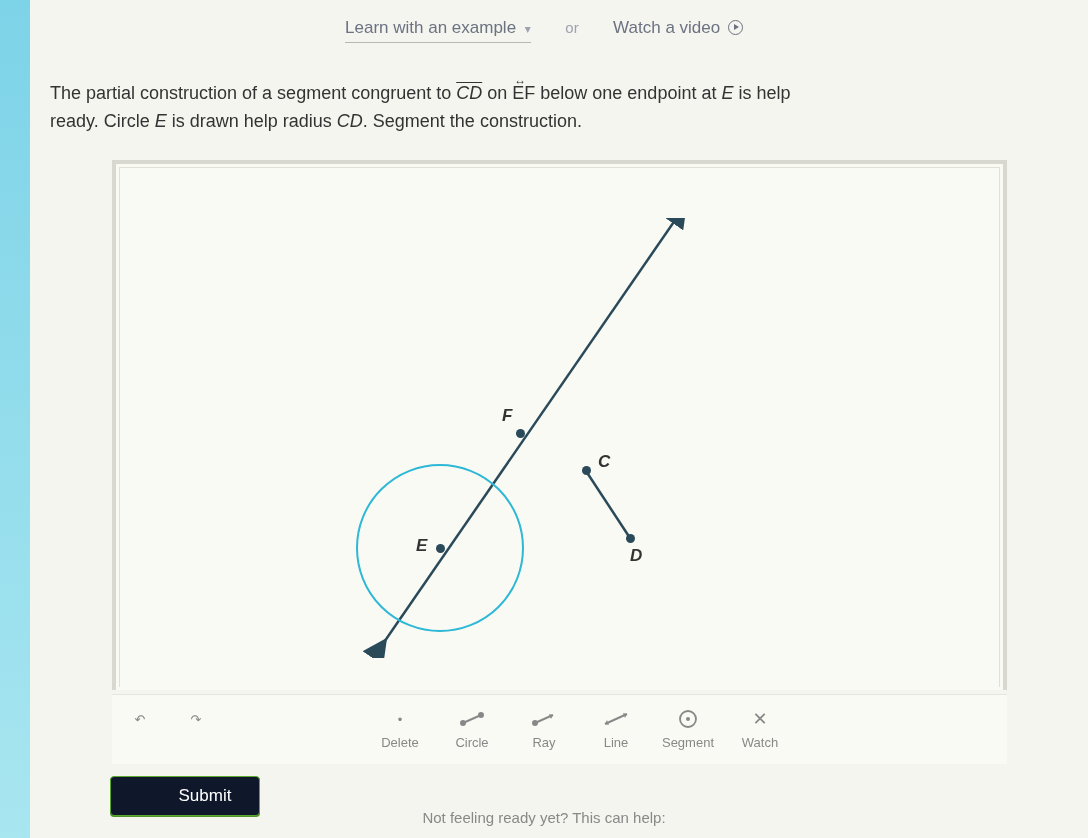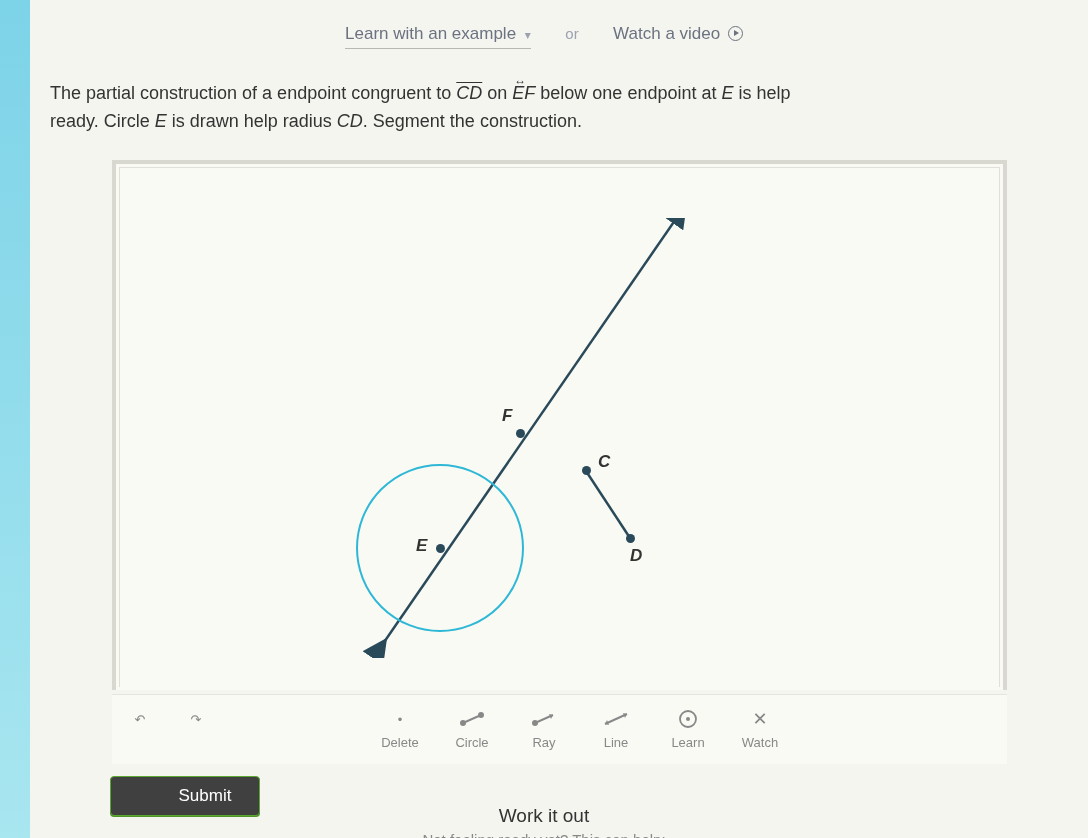--- a/index.html
+++ b/index.html
@@ -15,21 +15,20 @@
   position: absolute;
   left: 0; top: 0;
   width: 30px; height: 100%;
   background: linear-gradient(180deg, #7dd3e8 0%, #a8e6f0 100%);
 }
 .top-links {
   position: absolute;
   top: 18px;
   left: 0; right: 0;
   text-align: center;
-  margin-top: 6px;
 }
 .top-links .learn {
   color: #6b7280;
   font-size: 17px;
   border-bottom: 1px solid #b8b8b0;
   padding-bottom: 4px;
   display: inline-block;
   cursor: pointer;
 }
 .top-links .learn .chev { font-size: 12px; margin-left: 4px; color: #9ca3af;}
@@ -55,21 +54,21 @@
 .question {
   position: absolute;
   top: 80px;
   left: 50px;
   right: 40px;
   color: #333;
   font-size: 18px;
   line-height: 1.55;
 }
 .overline { text-decoration: overline; font-style: italic; }
-.doublearrow { position: relative; font-style: italic; }
+.doublearrow { position: relative; }
 .doublearrow::before { content:"↔"; position:absolute; top:-12px; left:2px; font-size:12px; font-style:normal;}
 .italic { font-style: italic; }
 .canvas-frame {
   position: absolute;
   top: 160px;
   left: 112px;
   width: 895px;
   height: 530px;
   border: 4px solid #d8d8d0;
   border-bottom: none;
@@ -113,21 +112,21 @@
   color:#888; font-size:13px;
   width:72px;
 }
 .tool.small { width:56px; }
 .tool-ico { height:20px; margin-bottom:6px; display:flex;align-items:center;justify-content:center;}
 .tool-gap { flex:0 0 140px; }
 .submit-btn {
   position:absolute;
   top: 776px; left: 110px;
   width: 150px; height: 40px;
-  background: #404040;
+  background: #0f172a;
   border:1px solid #5aa830;
   border-radius:4px;
   color:#fff; font-size:17px;
   display:flex;align-items:center;justify-content:center;
   cursor:pointer;
   box-shadow: 0 1px 0 #4f9428;
   padding-left: 40px;
 }
 .bottom-text {
   position:absolute;
@@ -148,21 +147,21 @@
     <span class="chev">▾</span>
   </span>
   <span class="or">or</span>
   <span class="watch">
     <span>Watch a video</span>
     <span class="play-icon"></span>
   </span>
 </div>
 
 <div class="question">
-  <span>The partial construction of a endpoint congruent to </span><span class="overline">CD</span><span> on </span><span class="doublearrow">EF</span><span> below one endpoint at </span><span class="italic">E</span><span> is help</span><br>
+  <span>The partial construction of a segment congruent to </span><span class="overline">CD</span><span> on </span><span class="doublearrow">EF</span><span> below one endpoint at </span><span class="italic">E</span><span> is help</span><br>
   <span>ready. Circle </span><span class="italic">E</span><span> is drawn help radius </span><span class="italic">CD</span><span>. Segment the construction.</span>
 </div>
 
 <div class="canvas-frame">
   <div class="canvas-inner">
     <div class="diagram">
       <svg class="line-ef" viewBox="0 0 500 440">
         <defs>
           <marker id="ah" markerWidth="10" markerHeight="10" refX="5" refY="5" orient="auto">
             <path d="M0,0 L10,5 L0,10 z" fill="#2a4a5a"></path>
@@ -233,28 +232,27 @@
       </div>
     <div>Line</div>
   </div>
   <div class="tool">
     <div class="tool-ico">
         <svg width="22" height="22">
           <circle cx="11" cy="11" r="8" fill="none" stroke="#888" stroke-width="1.8"></circle>
           <circle cx="11" cy="11" r="2" fill="#888"></circle>
         </svg>
       </div>
-    <div>Learn</div>
+    <div>Segment</div>
   </div>
   <div class="tool">
     <div class="tool-ico" style="font-size:18px;">✕</div>
     <div>Watch</div>
   </div>
 </div>
 
 <div class="submit-btn">
   <span>Submit</span>
 </div>
 
 <div class="bottom-text">
-  <div class="work-it">Work it out</div>
   <div class="not-feeling">Not feeling ready yet? This can help:</div>
 </div>
 
 </body></html>

